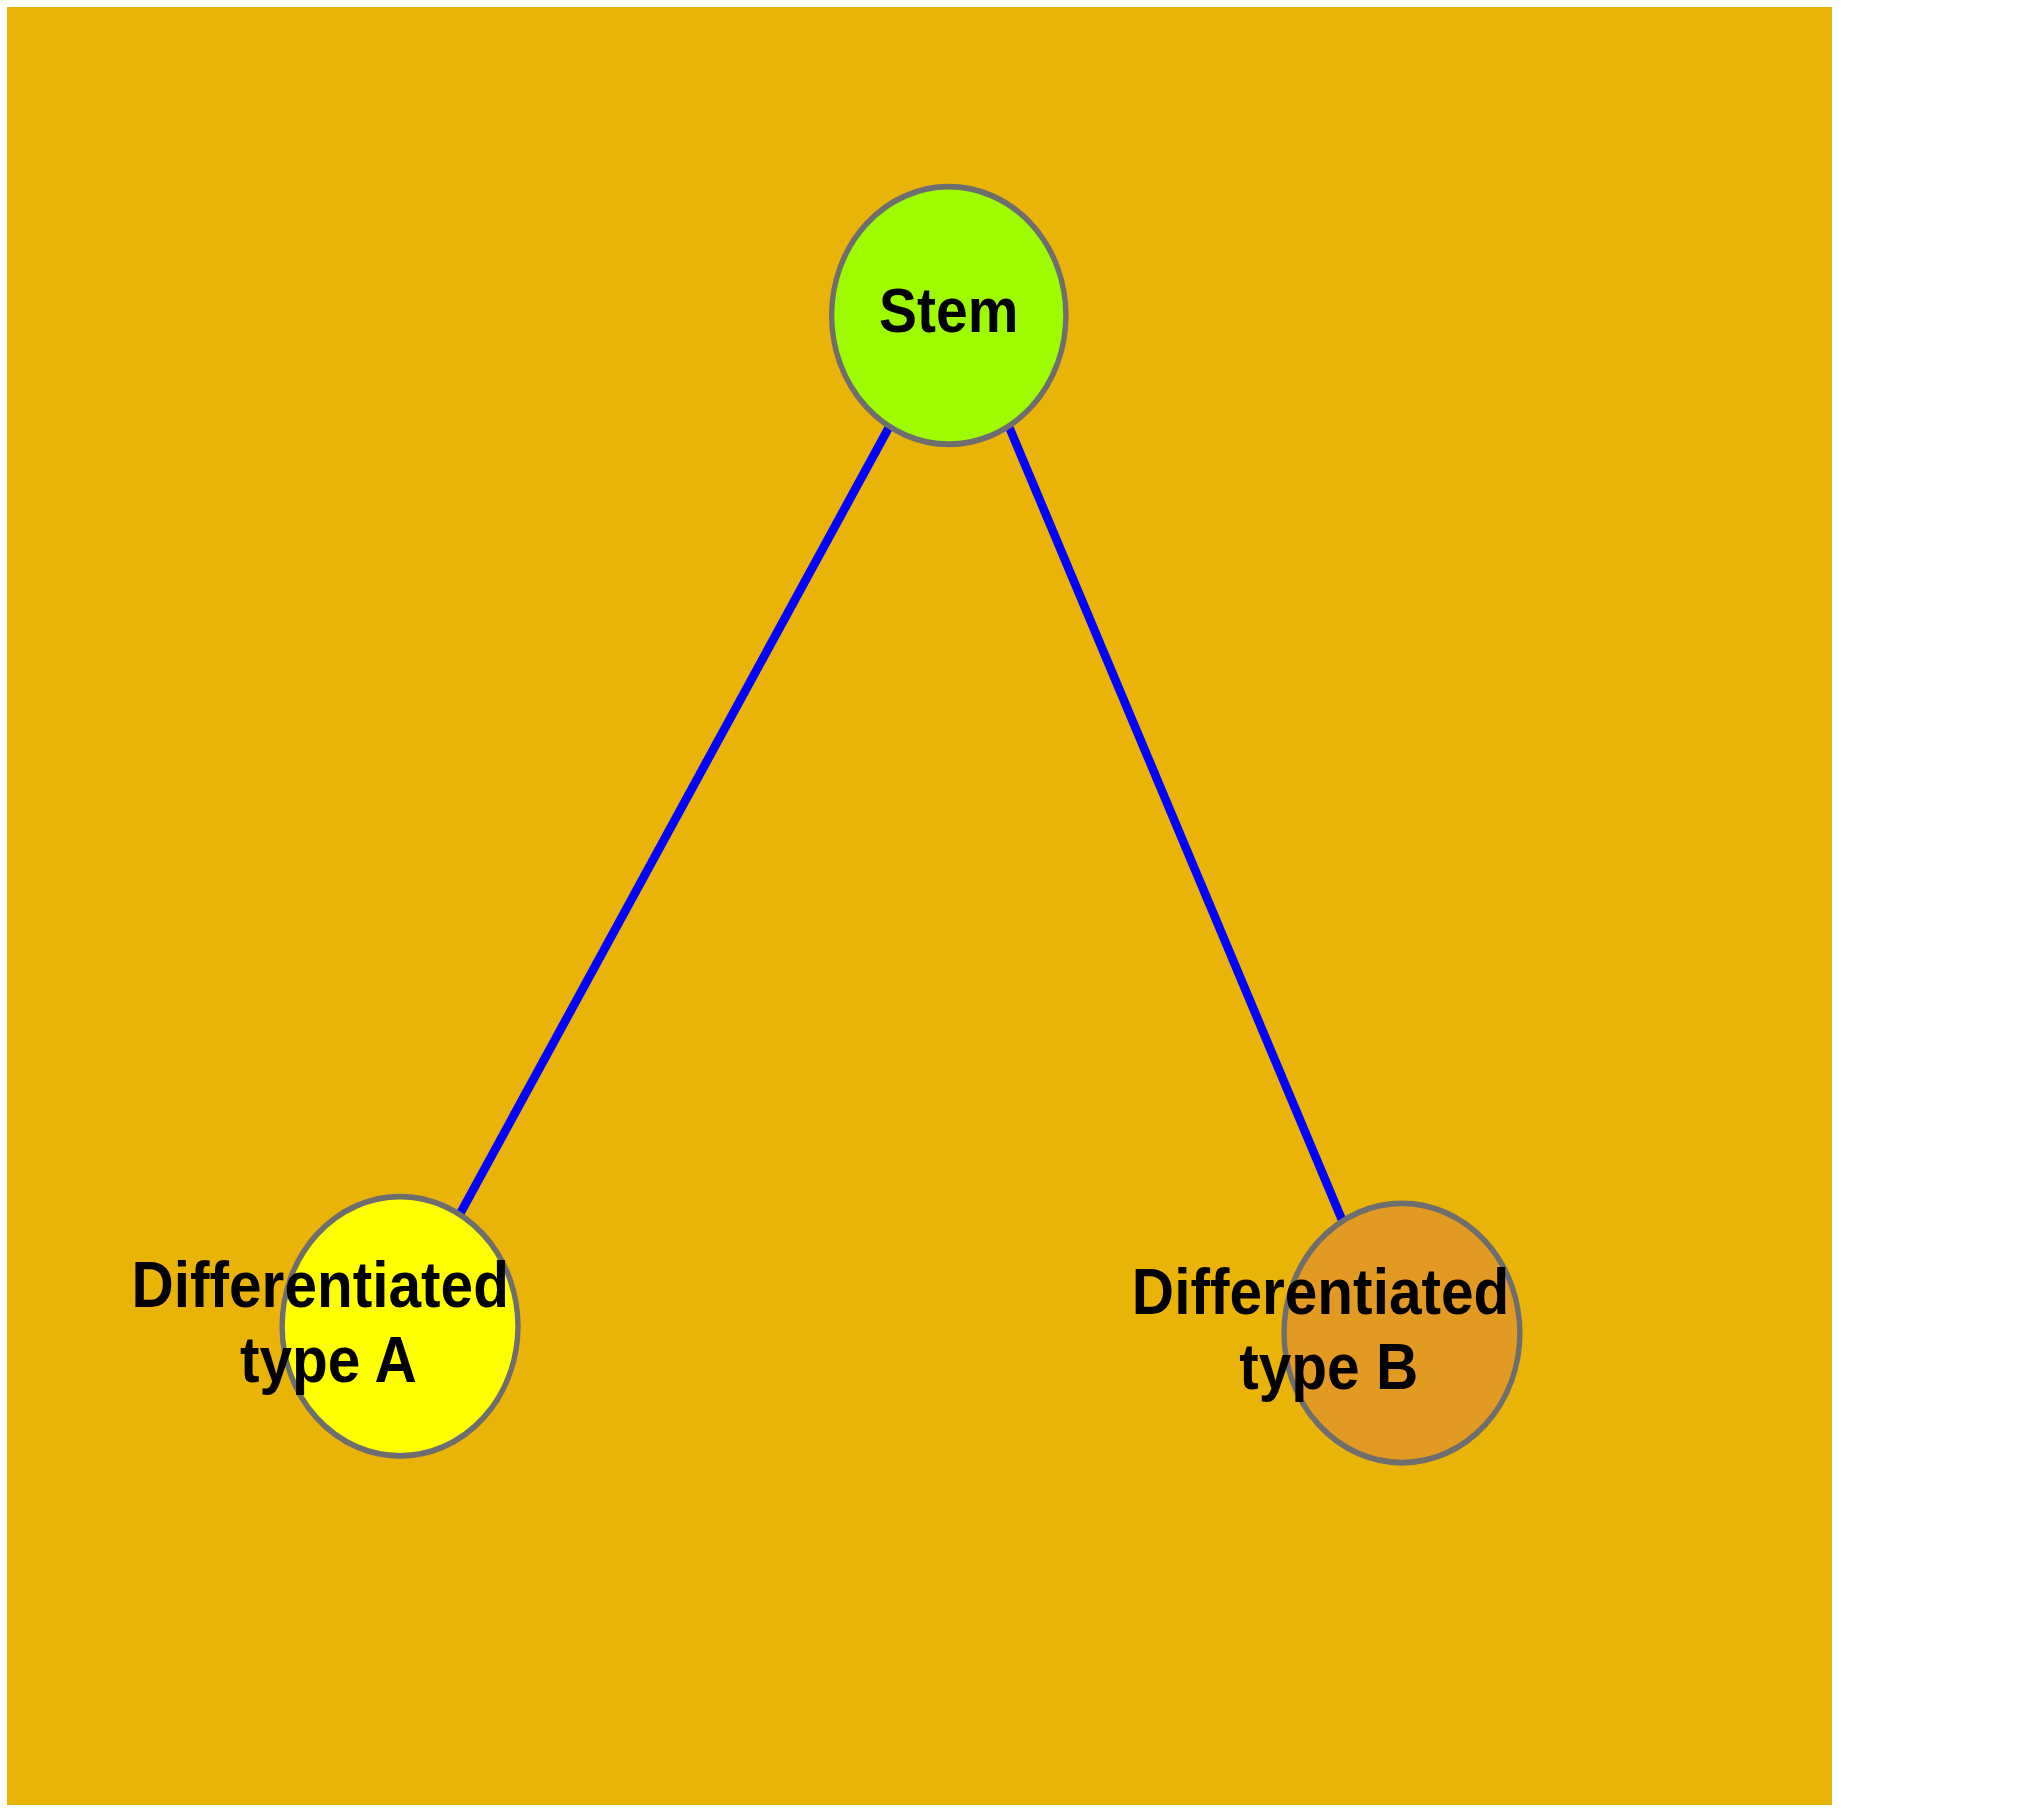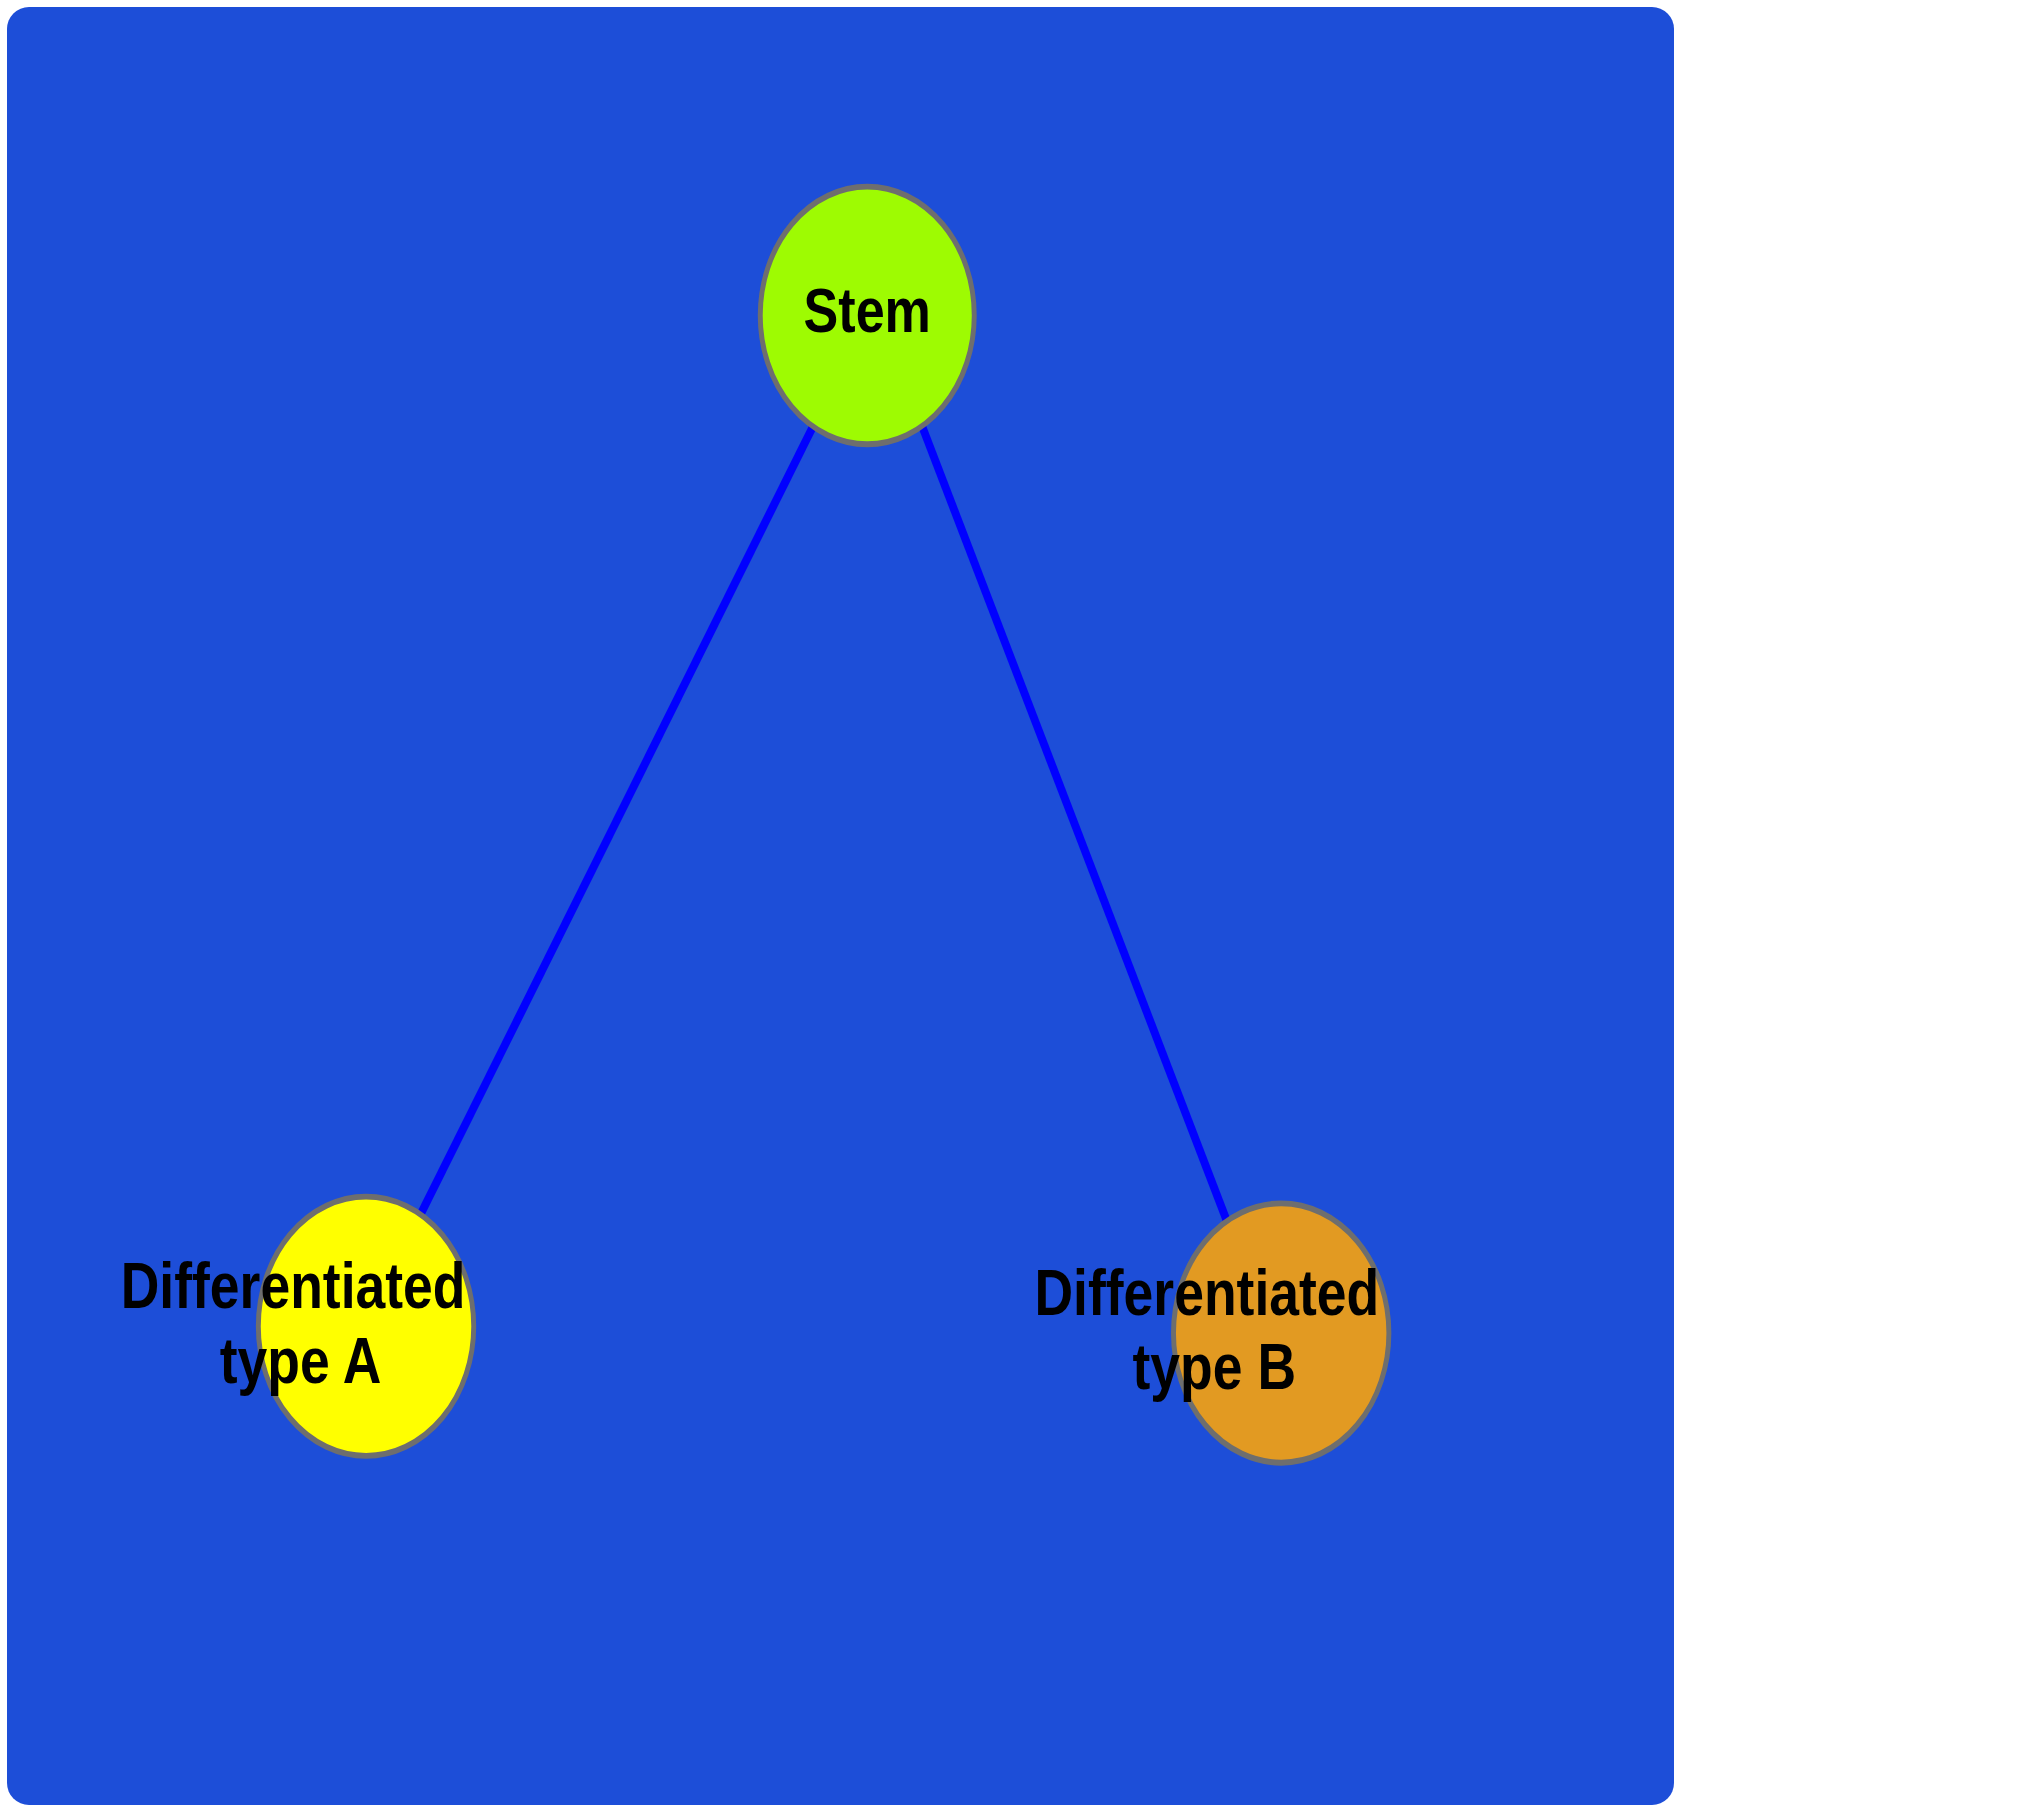--- a/index.html
+++ b/index.html
@@ -13,24 +13,23 @@
     width: 2021px;
     height: 1812px;
     background: #ffffff;
     overflow: hidden;
     font-family: "Liberation Sans", "DejaVu Sans", sans-serif;
   }
   #plot-area {
     position: absolute;
     left: 6.8px;
     top: 6.8px;
-    width: 1667px;
+    width: 1825px;
     height: 1798px;
-    background: #1d4ed8;
-    border-radius: 22px;
+    background: #eab308;
   }
   #graph-svg {
     position: absolute;
     left: 0;
     top: 0;
     width: 100%;
     height: 100%;
     display: block;
   }
   .edge-line {

